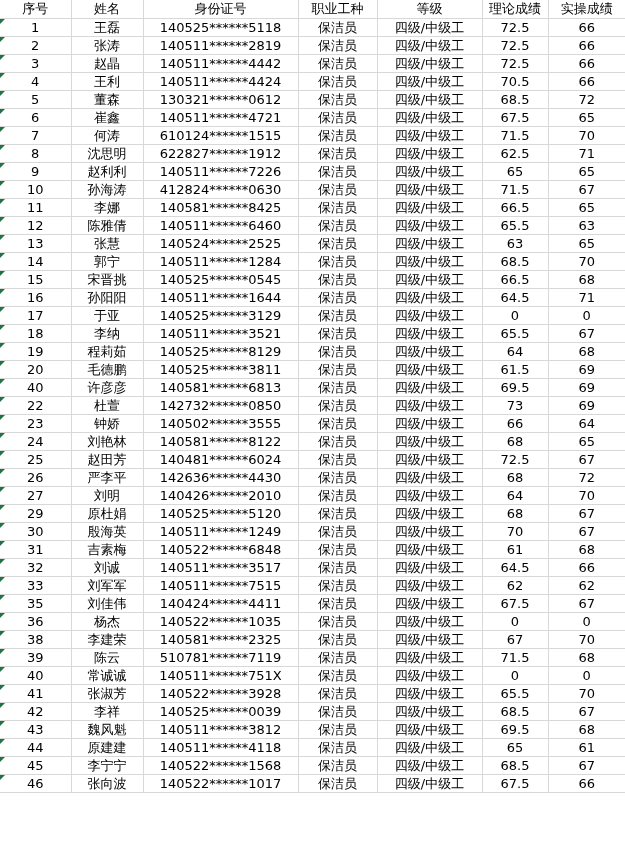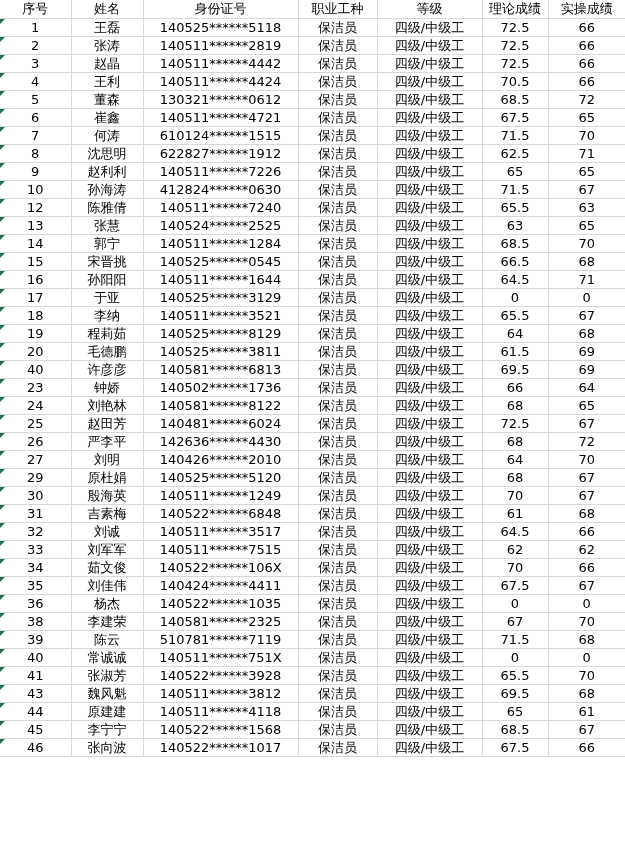--- a/index.html
+++ b/index.html
@@ -167,23 +167,32 @@
         <tr>
           <td class="seq"><span class="indicator"></span><span class="cell-text">10</span></td>
           <td><span class="cell-text">孙海涛</span></td>
           <td><span class="cell-text">412824******0630</span></td>
           <td><span class="cell-text">保洁员</span></td>
           <td><span class="cell-text">四级/中级工</span></td>
           <td><span class="cell-text">71.5</span></td>
           <td><span class="cell-text">67</span></td>
         </tr>
         <tr>
+          <td class="seq"><span class="indicator"></span><span class="cell-text">11</span></td>
+          <td><span class="cell-text">李娜</span></td>
+          <td><span class="cell-text">140581******8425</span></td>
+          <td><span class="cell-text">保洁员</span></td>
+          <td><span class="cell-text">四级/中级工</span></td>
+          <td><span class="cell-text">66.5</span></td>
+          <td><span class="cell-text">65</span></td>
+        </tr>
+        <tr>
           <td class="seq"><span class="indicator"></span><span class="cell-text">12</span></td>
           <td><span class="cell-text">陈雅倩</span></td>
-          <td><span class="cell-text">140511******7240</span></td>
+          <td><span class="cell-text">140511******6460</span></td>
           <td><span class="cell-text">保洁员</span></td>
           <td><span class="cell-text">四级/中级工</span></td>
           <td><span class="cell-text">65.5</span></td>
           <td><span class="cell-text">63</span></td>
         </tr>
         <tr>
           <td class="seq"><span class="indicator"></span><span class="cell-text">13</span></td>
           <td><span class="cell-text">张慧</span></td>
           <td><span class="cell-text">140524******2525</span></td>
           <td><span class="cell-text">保洁员</span></td>
@@ -257,23 +266,32 @@
         <tr>
           <td class="seq"><span class="indicator"></span><span class="cell-text">40</span></td>
           <td><span class="cell-text">许彦彦</span></td>
           <td><span class="cell-text">140581******6813</span></td>
           <td><span class="cell-text">保洁员</span></td>
           <td><span class="cell-text">四级/中级工</span></td>
           <td><span class="cell-text">69.5</span></td>
           <td><span class="cell-text">69</span></td>
         </tr>
         <tr>
+          <td class="seq"><span class="indicator"></span><span class="cell-text">22</span></td>
+          <td><span class="cell-text">杜萱</span></td>
+          <td><span class="cell-text">142732******0850</span></td>
+          <td><span class="cell-text">保洁员</span></td>
+          <td><span class="cell-text">四级/中级工</span></td>
+          <td><span class="cell-text">73</span></td>
+          <td><span class="cell-text">69</span></td>
+        </tr>
+        <tr>
           <td class="seq"><span class="indicator"></span><span class="cell-text">23</span></td>
           <td><span class="cell-text">钟娇</span></td>
-          <td><span class="cell-text">140502******1736</span></td>
+          <td><span class="cell-text">140502******3555</span></td>
           <td><span class="cell-text">保洁员</span></td>
           <td><span class="cell-text">四级/中级工</span></td>
           <td><span class="cell-text">66</span></td>
           <td><span class="cell-text">64</span></td>
         </tr>
         <tr>
           <td class="seq"><span class="indicator"></span><span class="cell-text">24</span></td>
           <td><span class="cell-text">刘艳林</span></td>
           <td><span class="cell-text">140581******8122</span></td>
           <td><span class="cell-text">保洁员</span></td>
@@ -347,29 +365,20 @@
         <tr>
           <td class="seq"><span class="indicator"></span><span class="cell-text">33</span></td>
           <td><span class="cell-text">刘军军</span></td>
           <td><span class="cell-text">140511******7515</span></td>
           <td><span class="cell-text">保洁员</span></td>
           <td><span class="cell-text">四级/中级工</span></td>
           <td><span class="cell-text">62</span></td>
           <td><span class="cell-text">62</span></td>
         </tr>
         <tr>
-          <td class="seq"><span class="indicator"></span><span class="cell-text">34</span></td>
-          <td><span class="cell-text">茹文俊</span></td>
-          <td><span class="cell-text">140522******106X</span></td>
-          <td><span class="cell-text">保洁员</span></td>
-          <td><span class="cell-text">四级/中级工</span></td>
-          <td><span class="cell-text">70</span></td>
-          <td><span class="cell-text">66</span></td>
-        </tr>
-        <tr>
           <td class="seq"><span class="indicator"></span><span class="cell-text">35</span></td>
           <td><span class="cell-text">刘佳伟</span></td>
           <td><span class="cell-text">140424******4411</span></td>
           <td><span class="cell-text">保洁员</span></td>
           <td><span class="cell-text">四级/中级工</span></td>
           <td><span class="cell-text">67.5</span></td>
           <td><span class="cell-text">67</span></td>
         </tr>
         <tr>
           <td class="seq"><span class="indicator"></span><span class="cell-text">36</span></td>
@@ -408,20 +417,29 @@
           <td><span class="cell-text">0</span></td>
         </tr>
         <tr>
           <td class="seq"><span class="indicator"></span><span class="cell-text">41</span></td>
           <td><span class="cell-text">张淑芳</span></td>
           <td><span class="cell-text">140522******3928</span></td>
           <td><span class="cell-text">保洁员</span></td>
           <td><span class="cell-text">四级/中级工</span></td>
           <td><span class="cell-text">65.5</span></td>
           <td><span class="cell-text">70</span></td>
+        </tr>
+        <tr>
+          <td class="seq"><span class="indicator"></span><span class="cell-text">42</span></td>
+          <td><span class="cell-text">李祥</span></td>
+          <td><span class="cell-text">140525******0039</span></td>
+          <td><span class="cell-text">保洁员</span></td>
+          <td><span class="cell-text">四级/中级工</span></td>
+          <td><span class="cell-text">68.5</span></td>
+          <td><span class="cell-text">67</span></td>
         </tr>
         <tr>
           <td class="seq"><span class="indicator"></span><span class="cell-text">43</span></td>
           <td><span class="cell-text">魏风魁</span></td>
           <td><span class="cell-text">140511******3812</span></td>
           <td><span class="cell-text">保洁员</span></td>
           <td><span class="cell-text">四级/中级工</span></td>
           <td><span class="cell-text">69.5</span></td>
           <td><span class="cell-text">68</span></td>
         </tr>

